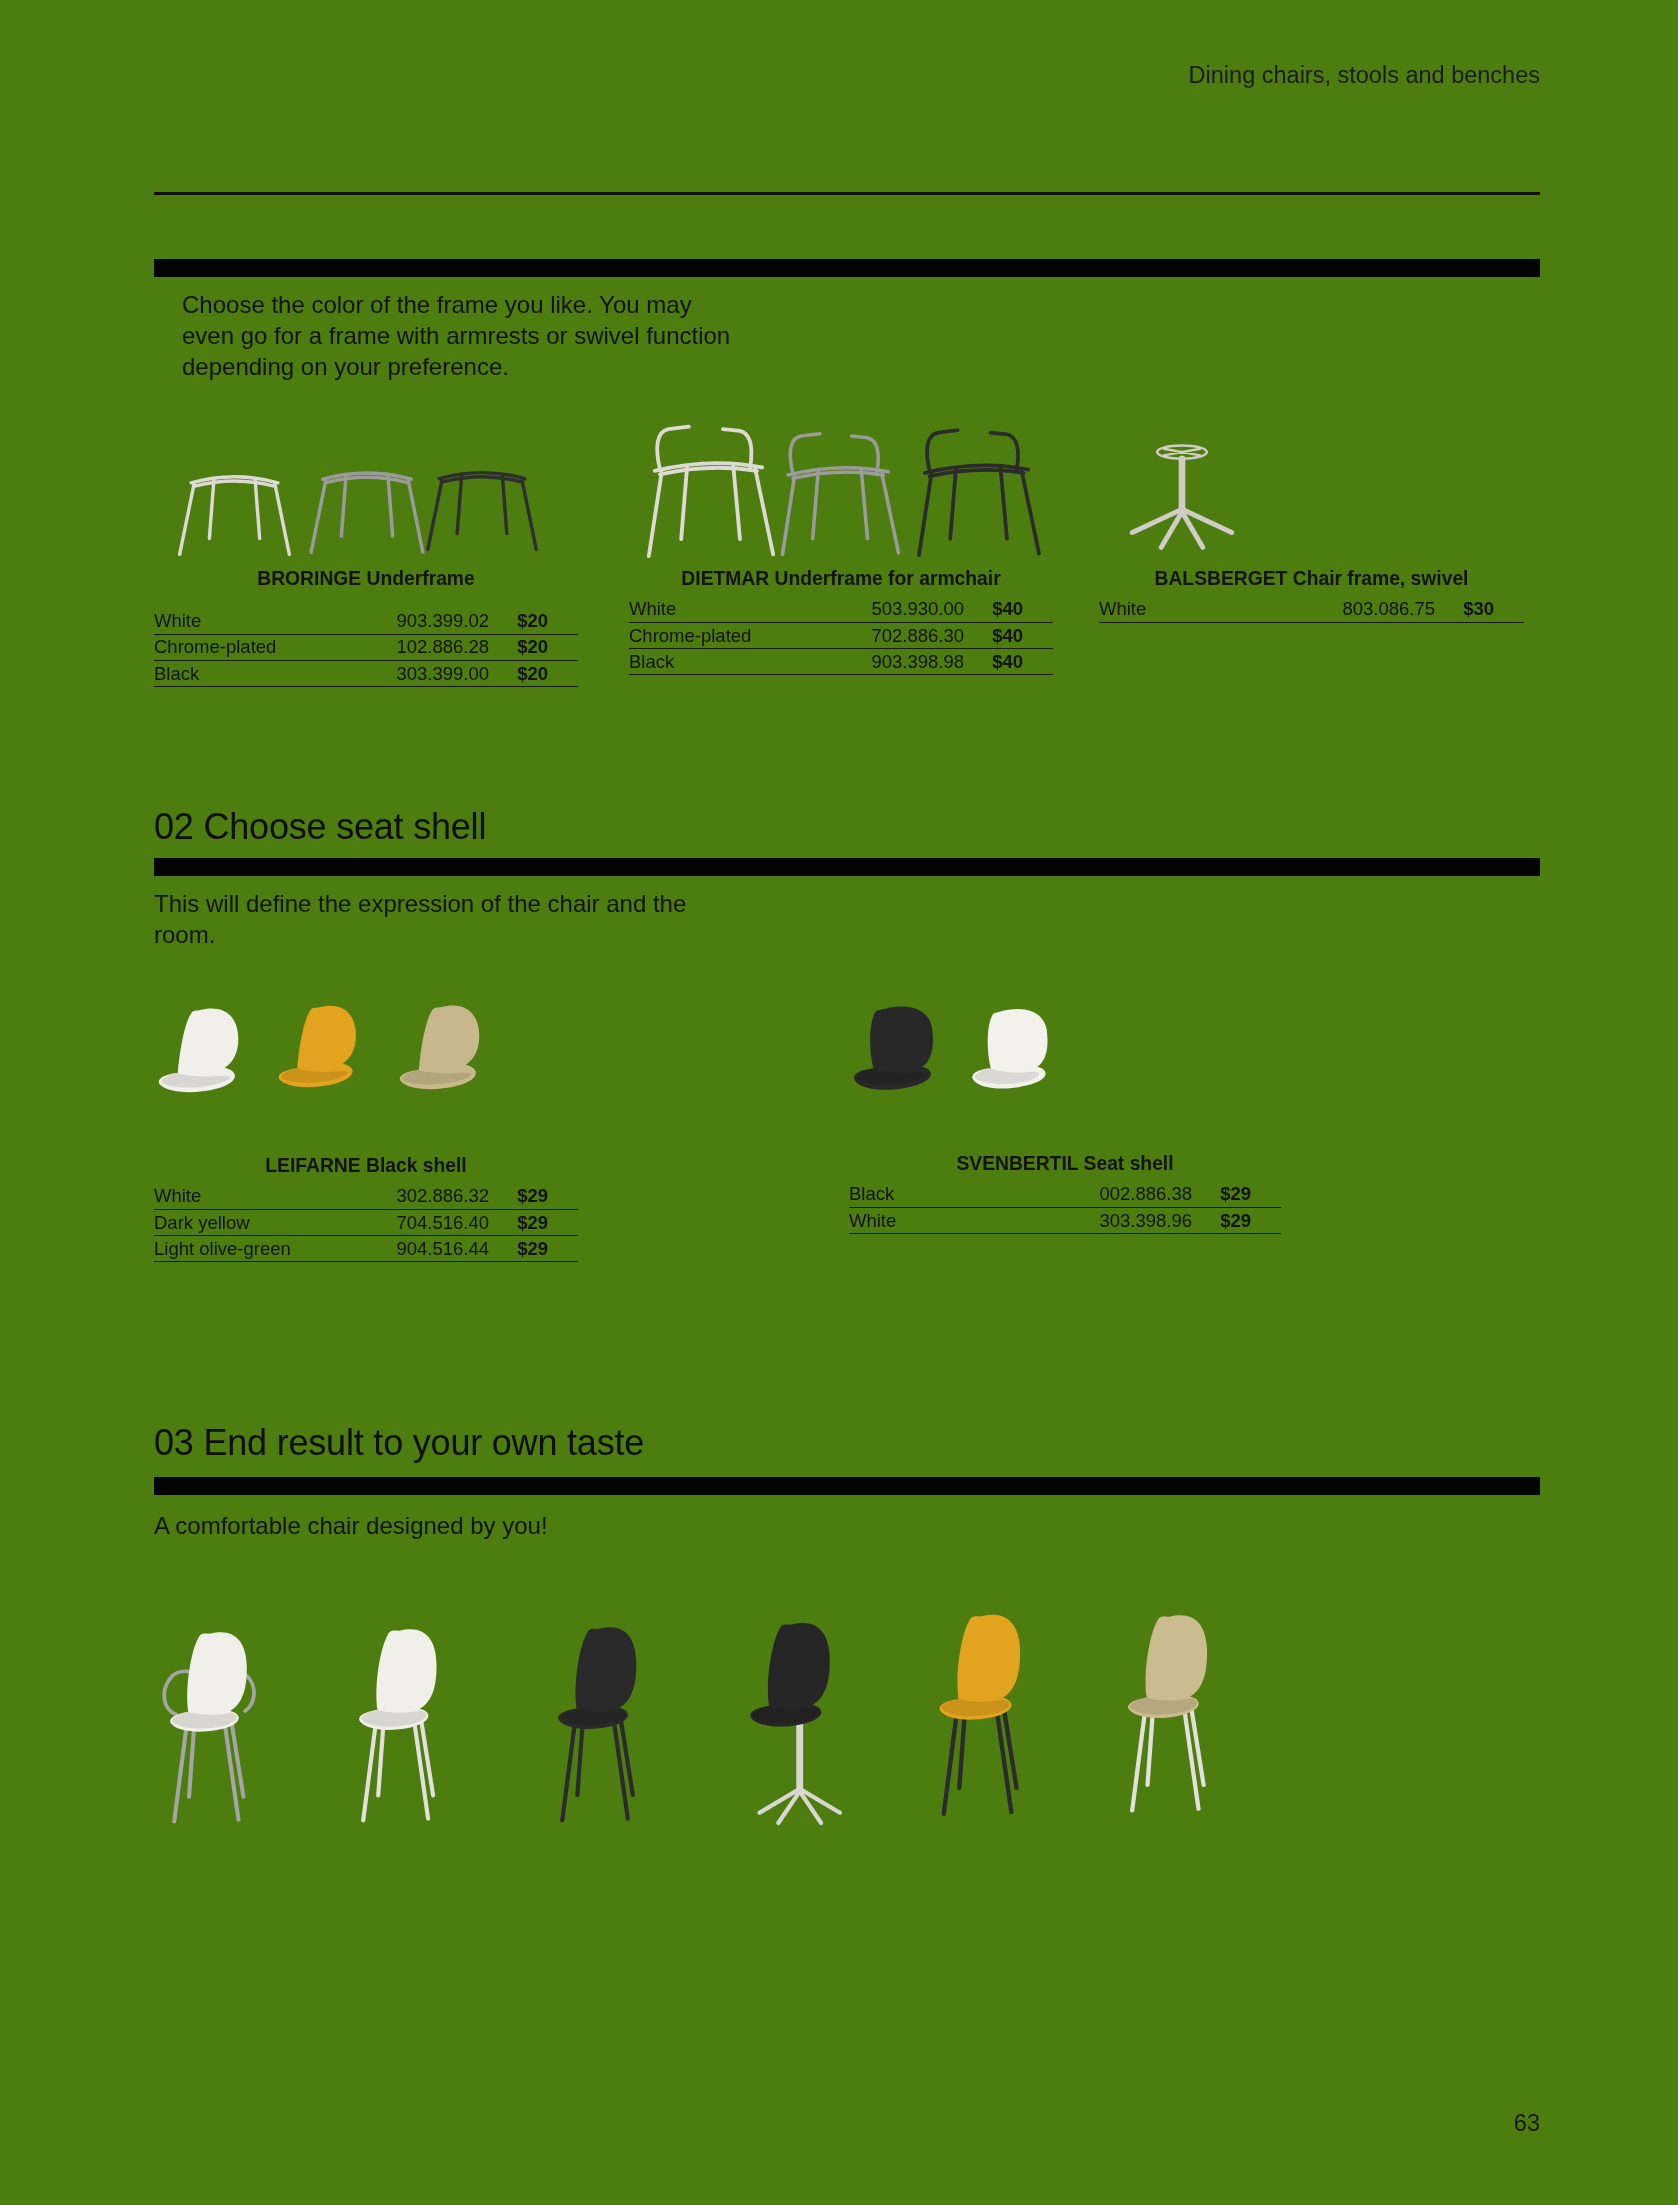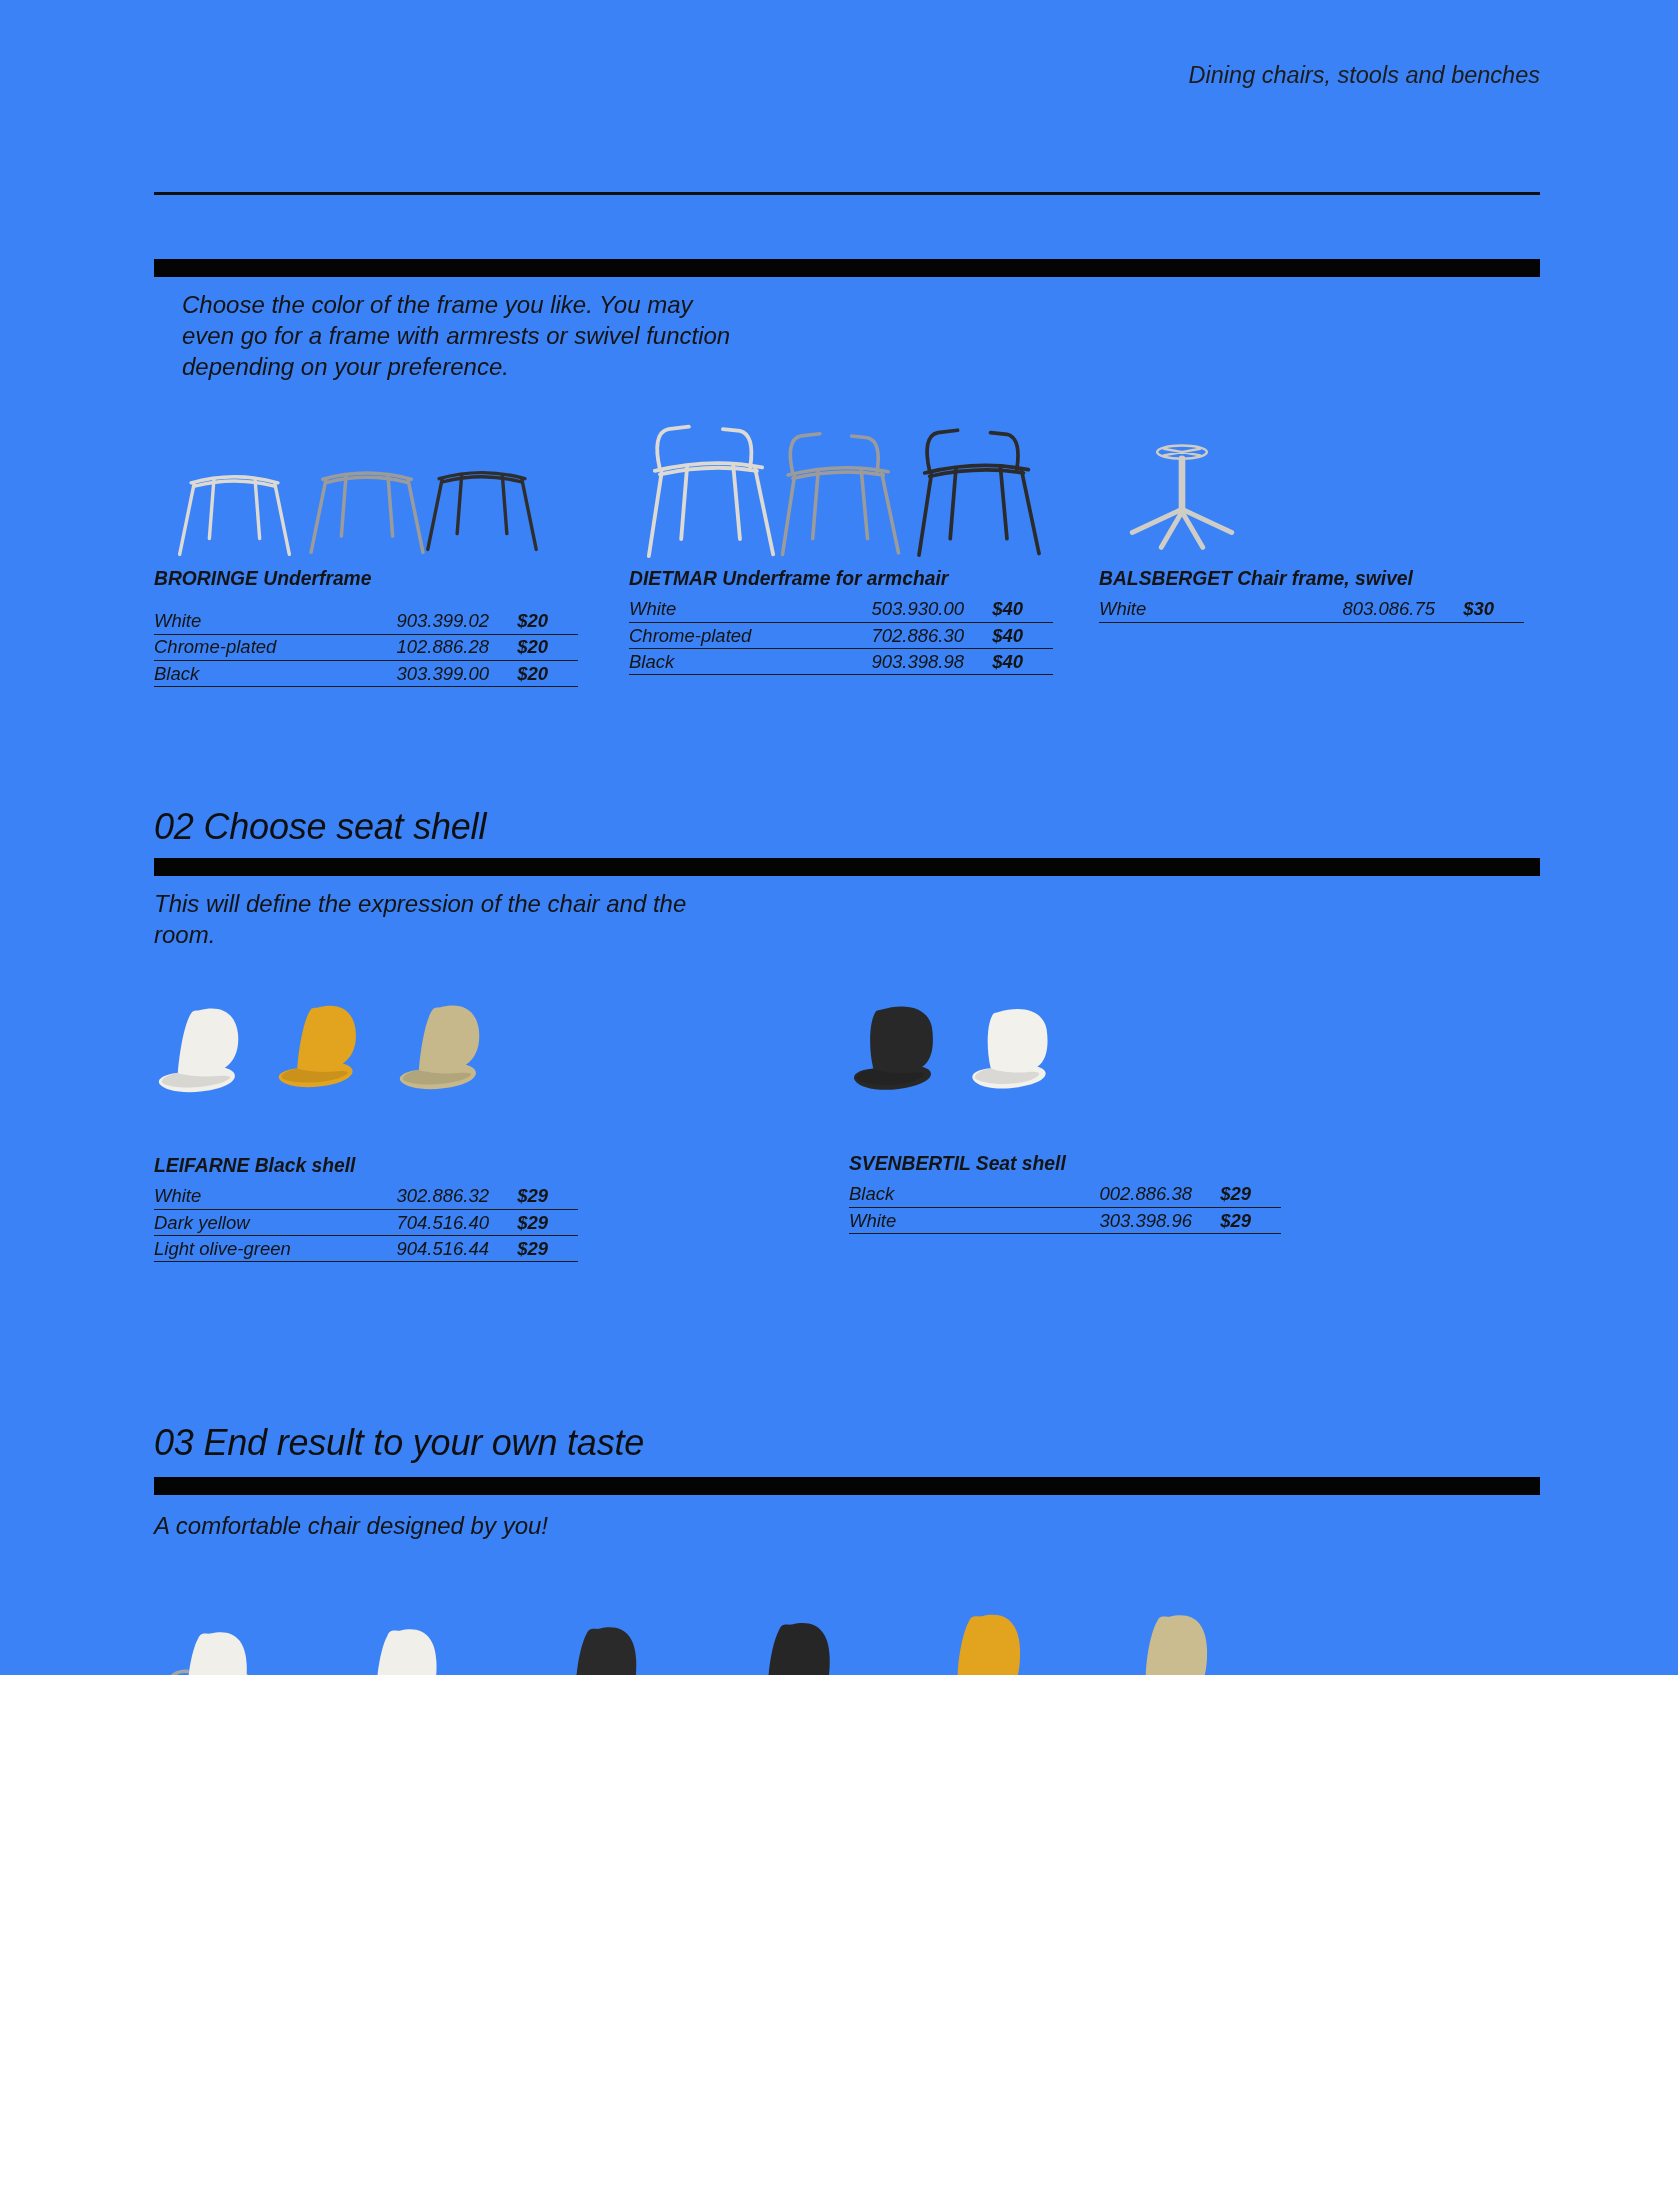--- a/index.html
+++ b/index.html
@@ -1,29 +1,29 @@
 <!DOCTYPE html>
 <html style="font-size:13.4px"><head>
 <meta charset="utf-8">
 <style>
   html,body{margin:0;padding:0;background:#ffffff;}
   .page{
-    position:relative;width:1678px;height:1675px;background:#3b82f6;
-    font-family:"Liberation Sans",sans-serif;color:#121212;overflow:hidden;font-style:italic;
+    position:relative;width:1678px;height:2205px;background:#4d7c0f;
+    font-family:"Liberation Sans",sans-serif;color:#121212;overflow:hidden;
   }
   .abs{position:absolute;}
   .page-header{font-size:23.5px;color:#1c1c1c;white-space:nowrap;}
   .main-title{font-size:38px;font-weight:bold;letter-spacing:-0.3px;white-space:nowrap;}
   .title-rule{height:2.5px;background:#101010;}
   .section-heading{font-size:36px;font-weight:400;color:#0f0f0f;white-space:nowrap;letter-spacing:-0.2px;}
   .section-bar{height:17.6px;background:#040404;}
   .intro{font-size:24px;line-height:31px;color:#141414;}
   .intro span{display:block;white-space:nowrap;}
   .ptable{position:absolute;width:424px;font-size:18.5px;color:#141414;}
-  .ptitle{font-size:19.3px;font-weight:bold;white-space:nowrap;}
+  .ptitle{font-size:19.3px;font-weight:bold;white-space:nowrap;text-align:center;}
   .trow{display:flex;align-items:baseline;border-bottom:1.7px solid #1a1a1a;
         padding:1.7px 30px 2.5px 0;line-height:21px;}
   .tlabel{flex:1;text-align:left;white-space:nowrap;}
   .tart{width:143px;text-align:right;white-space:nowrap;}
   .tprice{width:59px;text-align:right;font-weight:bold;white-space:nowrap;}
   .mb22{margin-bottom:18.5px;}
   .mb8{margin-bottom:6.7px;}
   .page-number{font-size:23.5px;color:#1a1a1a;}
   svg.fig{display:block;}
 </style>

